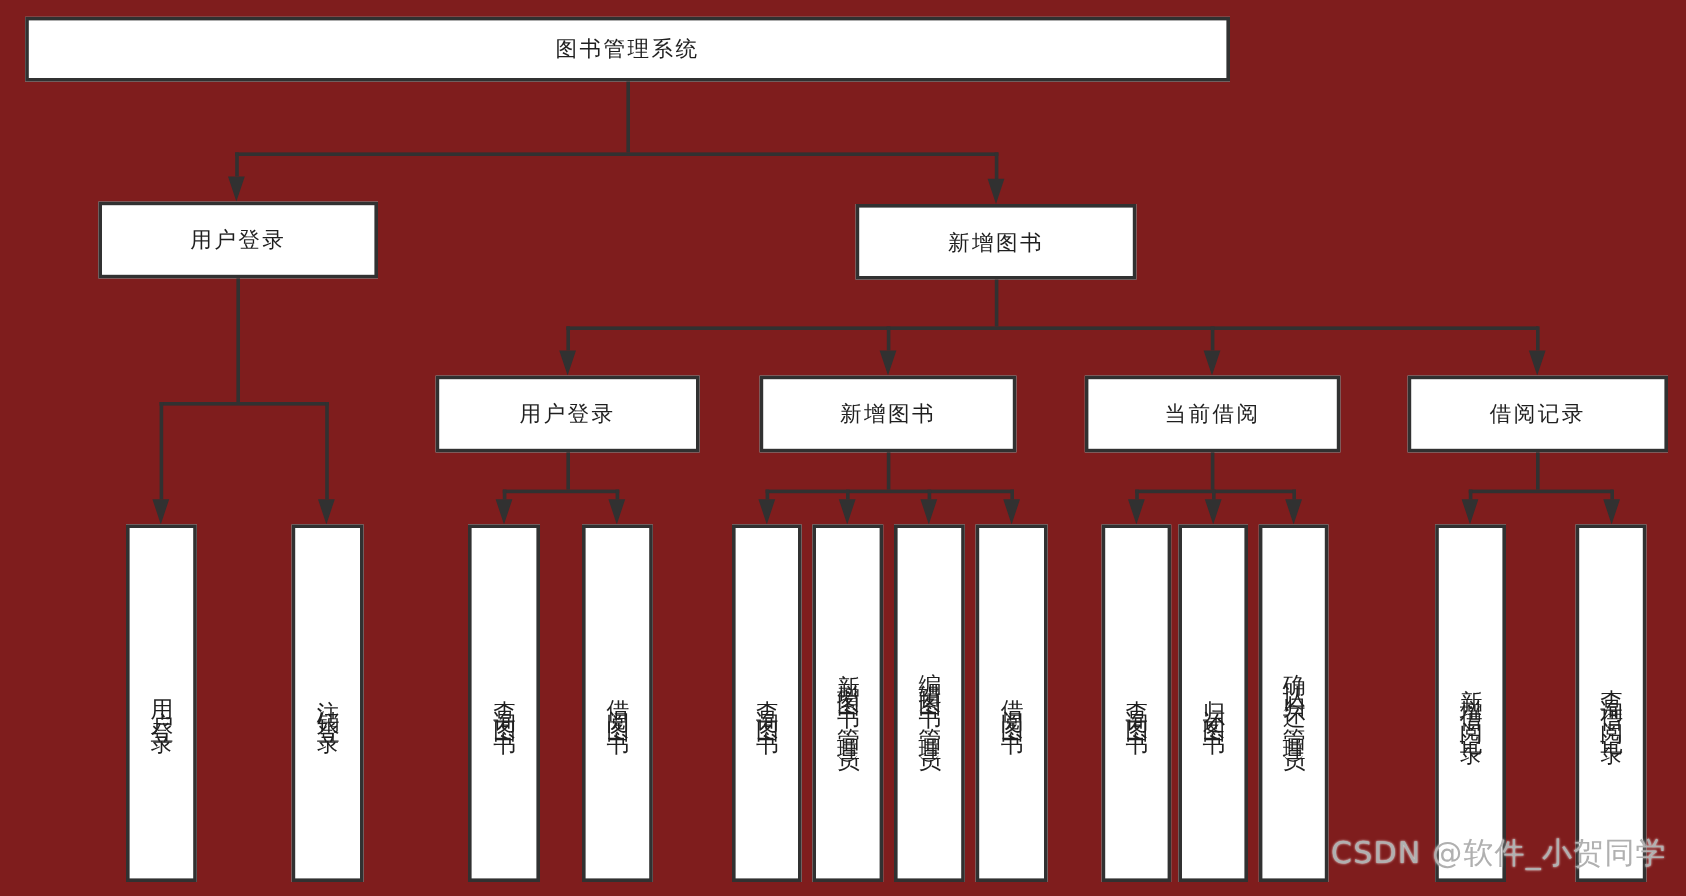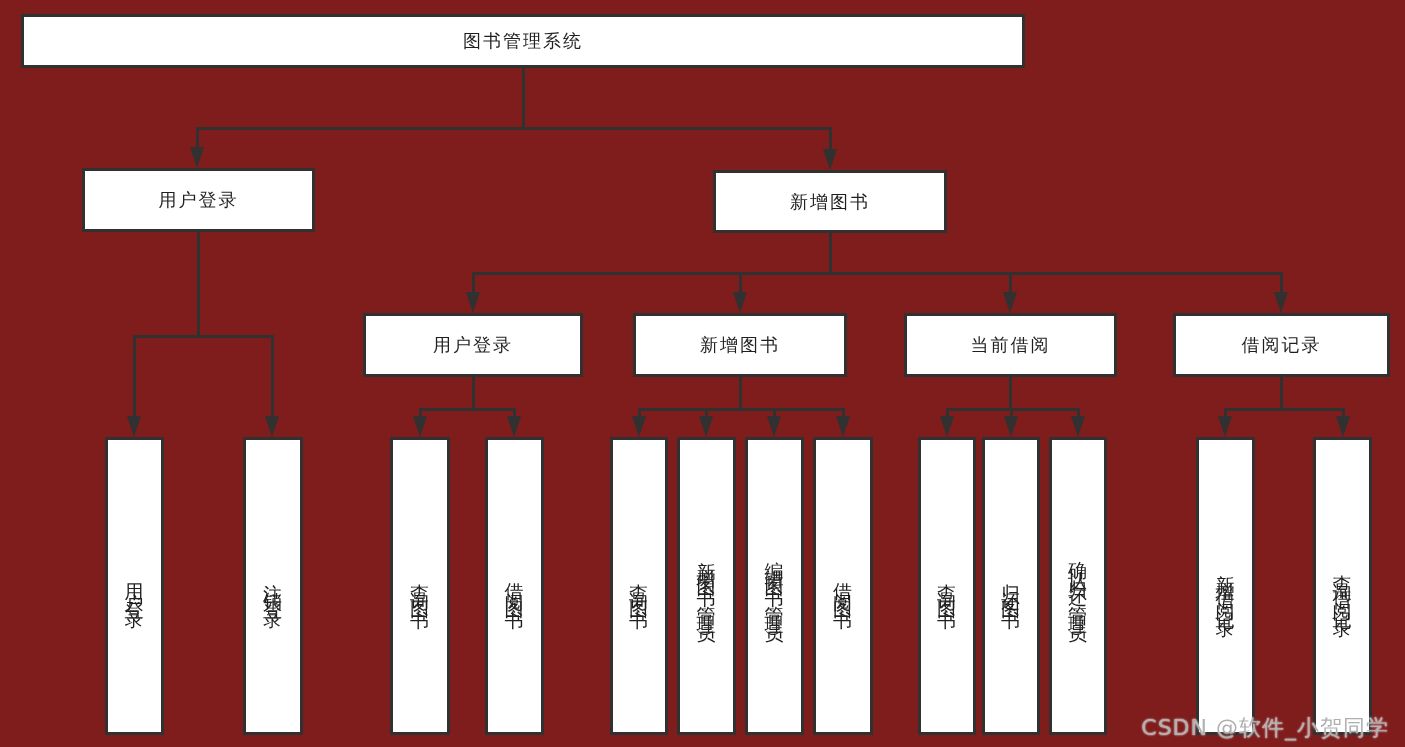--- a/index.html
+++ b/index.html
@@ -17,22 +17,22 @@
     font-size:19px;letter-spacing:9px;line-height:1;white-space:normal;
   }
   .vline{position:absolute;width:3px;background:#313131;}
   .hline{position:absolute;height:3px;background:#313131;}
   .arrow{
     position:absolute;width:0;height:0;
     border-left:7px solid transparent;border-right:7px solid transparent;
     border-top:21px solid #313131;
   }
   .watermark{
-    position:absolute;right:16px;bottom:4px;z-index:5;
-    color:#b0b0b0;font-size:22px;letter-spacing:1px;
+    position:absolute;right:16px;bottom:20px;z-index:5;
+    color:#b0b0b0;font-size:25px;letter-spacing:1px;
     text-shadow:0 0 2px #ffffff;
   }
 </style>
 </head>
 <body>
 
 <div class="stage">
 
   <div class="box" style="left:21px;top:14px;width:1004px;height:54px;">图书管理系统</div>
 

